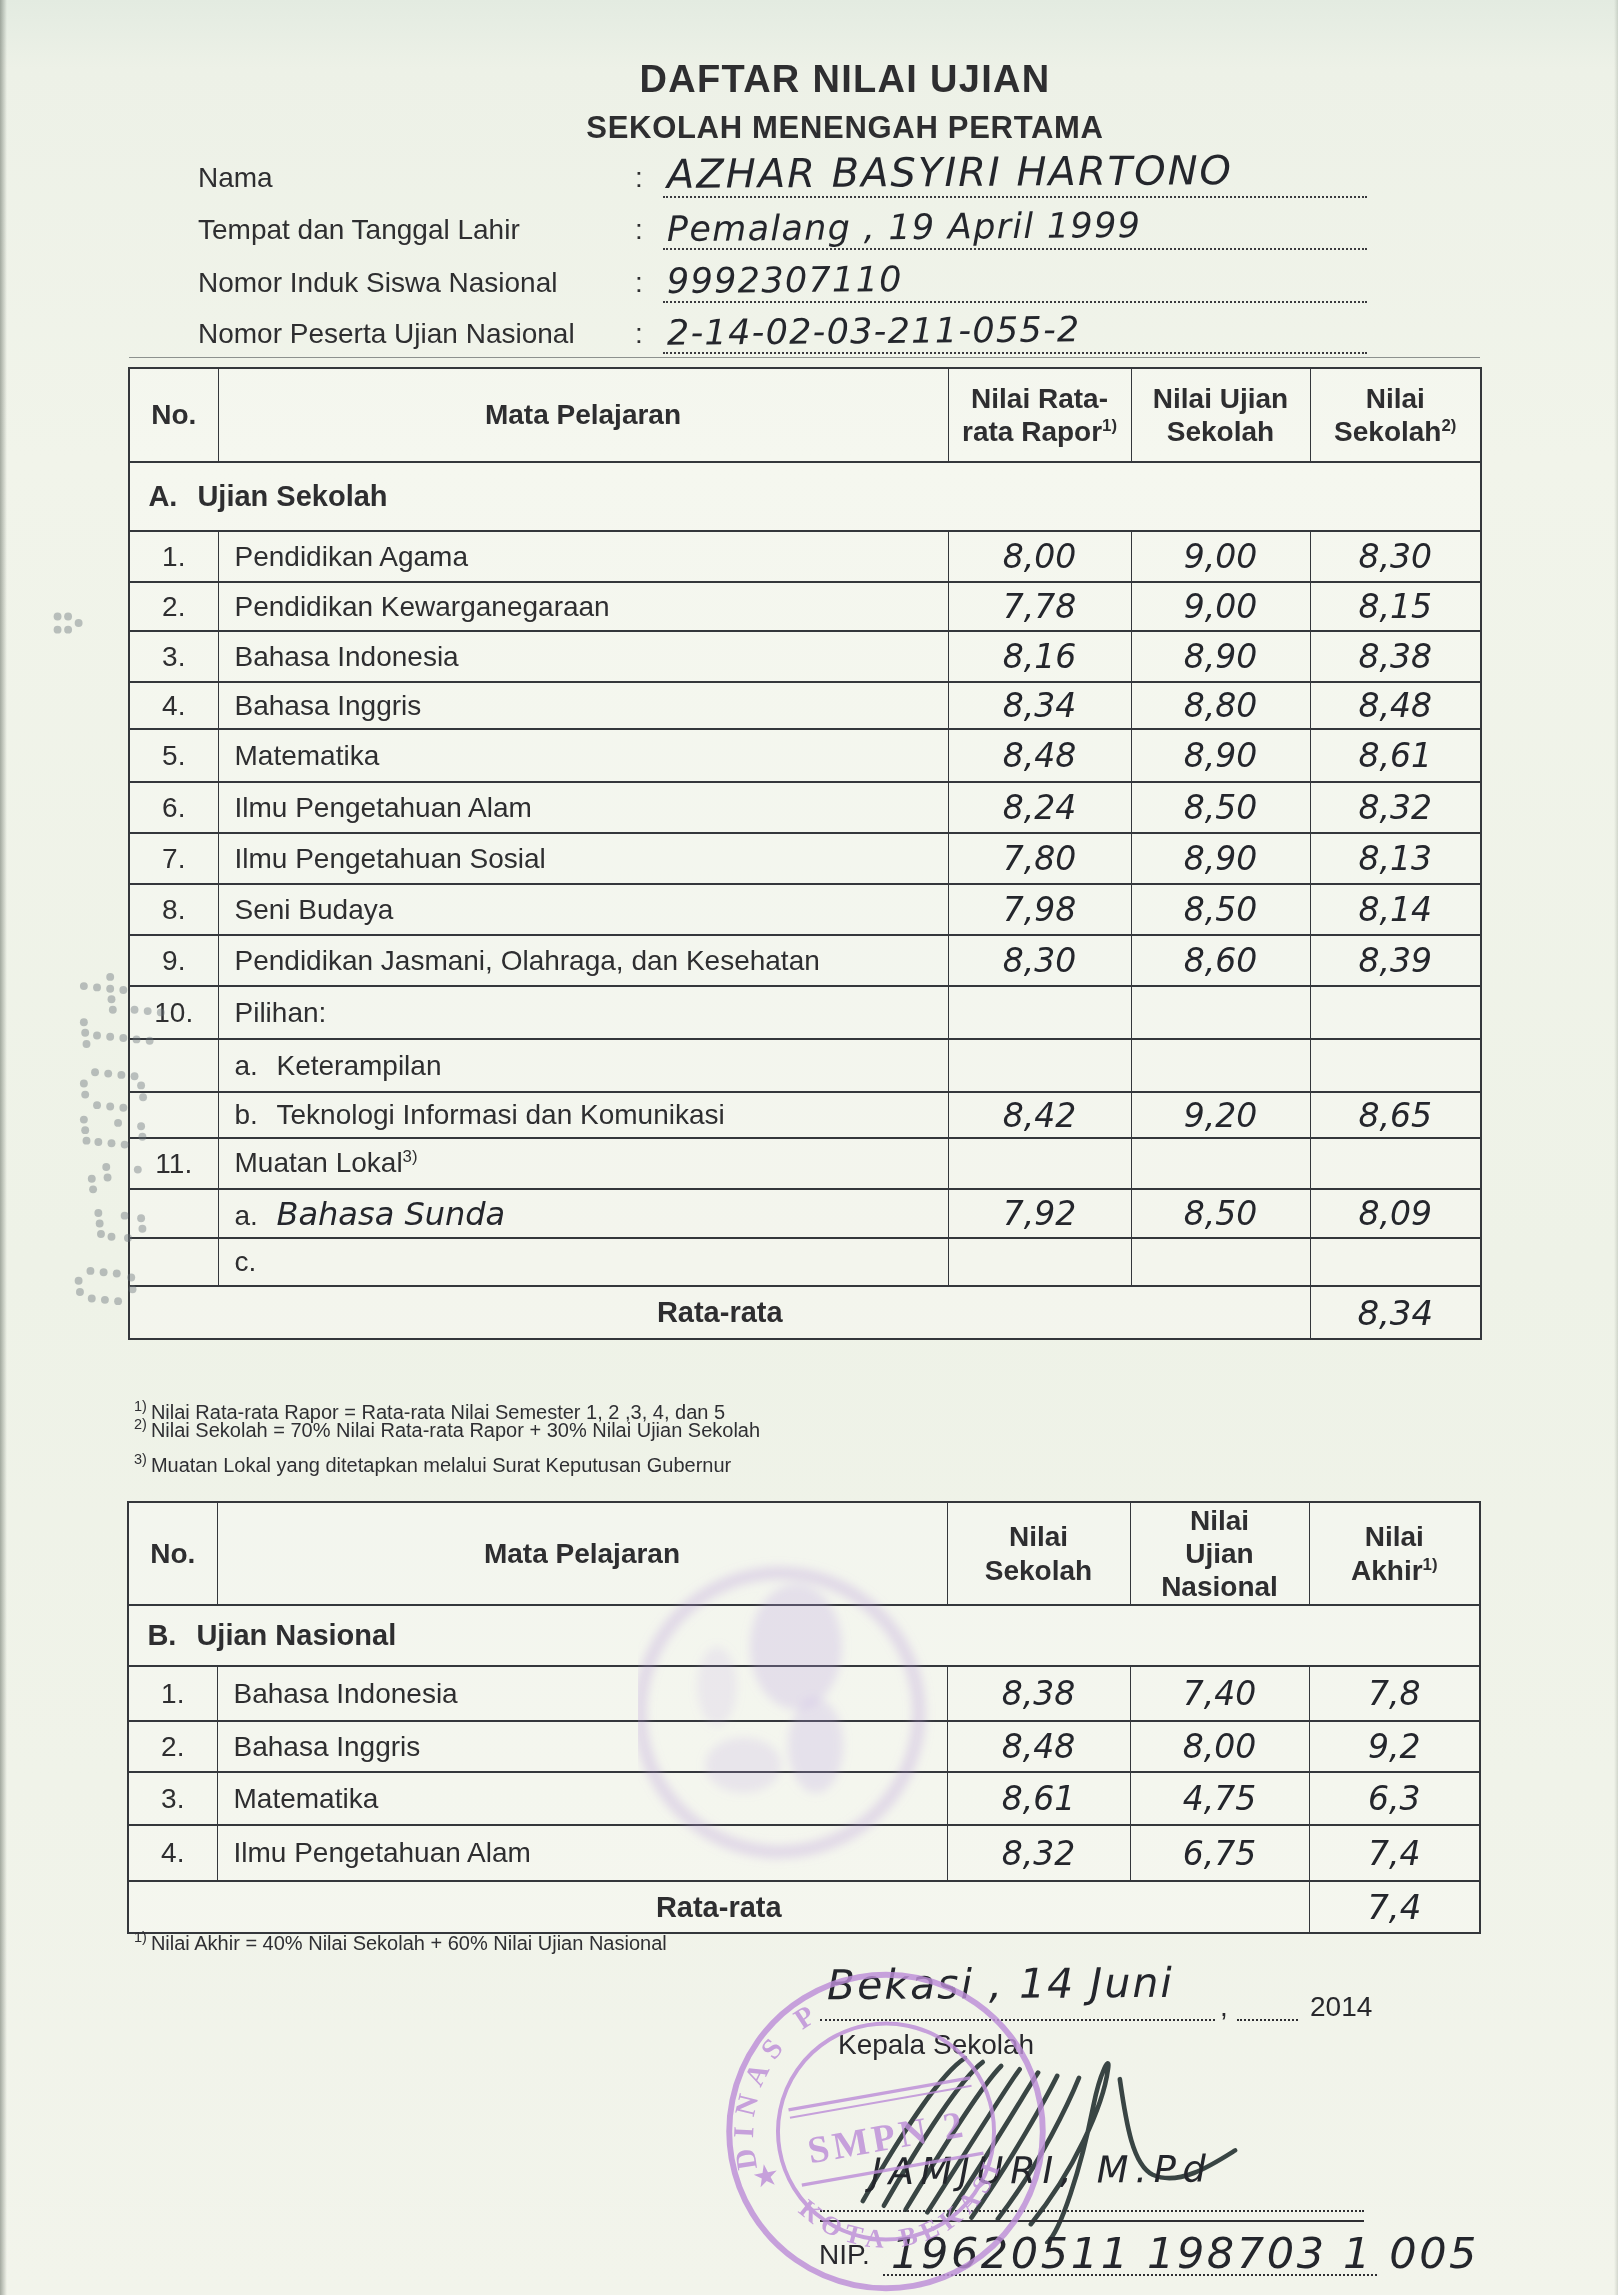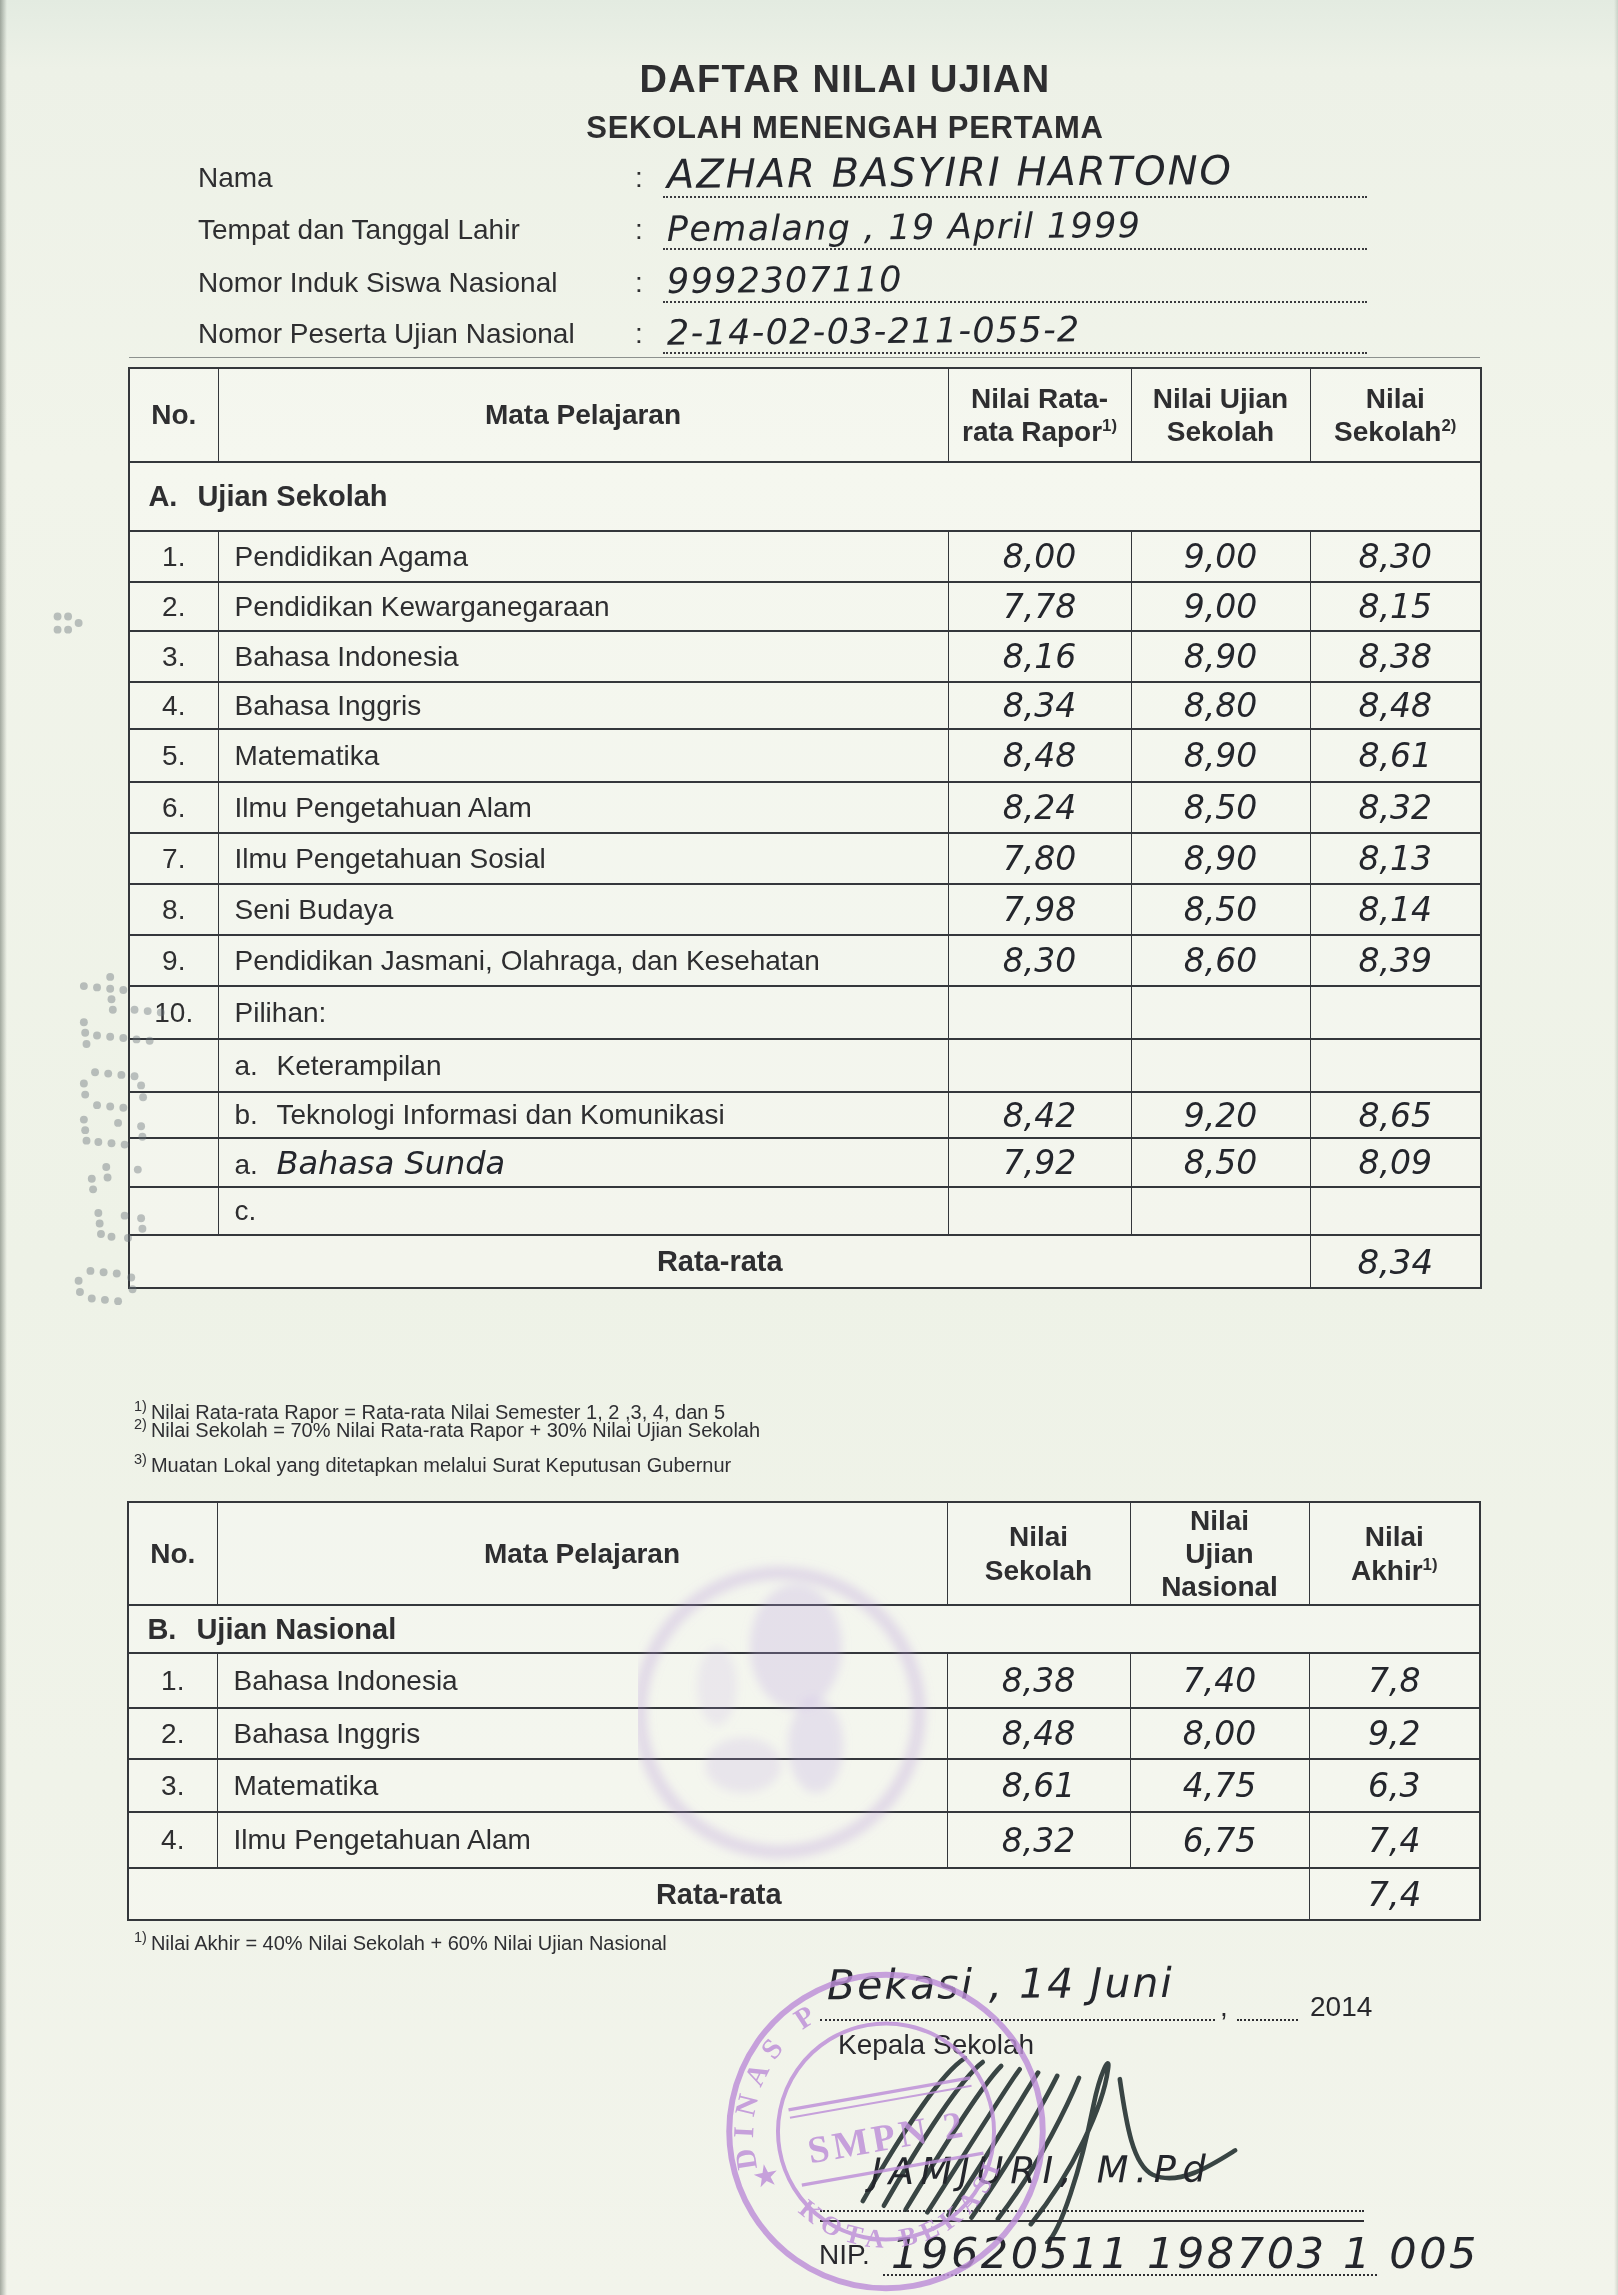--- a/index.html
+++ b/index.html
@@ -196,20 +196,27 @@
           <td class="c-val"><span class="hw"></span></td>
           <td class="c-val"><span class="hw"></span></td>
         </tr>
         <tr style="height: 46px;">
           <td class="c-no"></td>
           <td class="c-sub"><span class="pre">b.</span><span>Teknologi Informasi dan Komunikasi</span></td>
           <td class="c-val"><span class="hw">8,42</span></td>
           <td class="c-val"><span class="hw">9,20</span></td>
           <td class="c-val"><span class="hw">8,65</span></td>
         </tr>
+        <tr style="height: 51px;">
+          <td class="c-no">11.</td>
+          <td class="c-sub"><span>Muatan Lokal</span><sup>3)</sup></td>
+          <td class="c-val"><span class="hw"></span></td>
+          <td class="c-val"><span class="hw"></span></td>
+          <td class="c-val"><span class="hw"></span></td>
+        </tr>
         <tr style="height: 49px;">
           <td class="c-no"></td>
           <td class="c-sub"><span class="pre">a.</span><span class="hw hw-sub">Bahasa Sunda</span></td>
           <td class="c-val"><span class="hw">7,92</span></td>
           <td class="c-val"><span class="hw">8,50</span></td>
           <td class="c-val"><span class="hw">8,09</span></td>
         </tr>
         <tr style="height: 48px;">
           <td class="c-no"></td>
           <td class="c-sub"><span class="pre">c.</span><span></span></td>
@@ -245,21 +252,21 @@
           <th><span class="th-label">Nilai
 Sekolah</span></th>
           <th><span class="th-label">Nilai
 Ujian
 Nasional</span></th>
           <th><span class="th-label">Nilai
 Akhir</span><sup>1)</sup></th>
         </tr>
       </thead>
     <tbody>
-        <tr style="height: 48px;">
+        <tr style="height: 61px;">
           <td colspan="5" class="c-section"><span class="sec-letter">B.</span><span>Ujian Nasional</span></td>
         </tr>
         <tr style="height: 55px;">
           <td class="c-no">1.</td>
           <td class="c-sub"><span>Bahasa Indonesia</span></td>
           <td class="c-val"><span class="hw">8,38</span></td>
           <td class="c-val"><span class="hw">7,40</span></td>
           <td class="c-val"><span class="hw">7,8</span></td>
         </tr>
         <tr style="height: 51px;">

